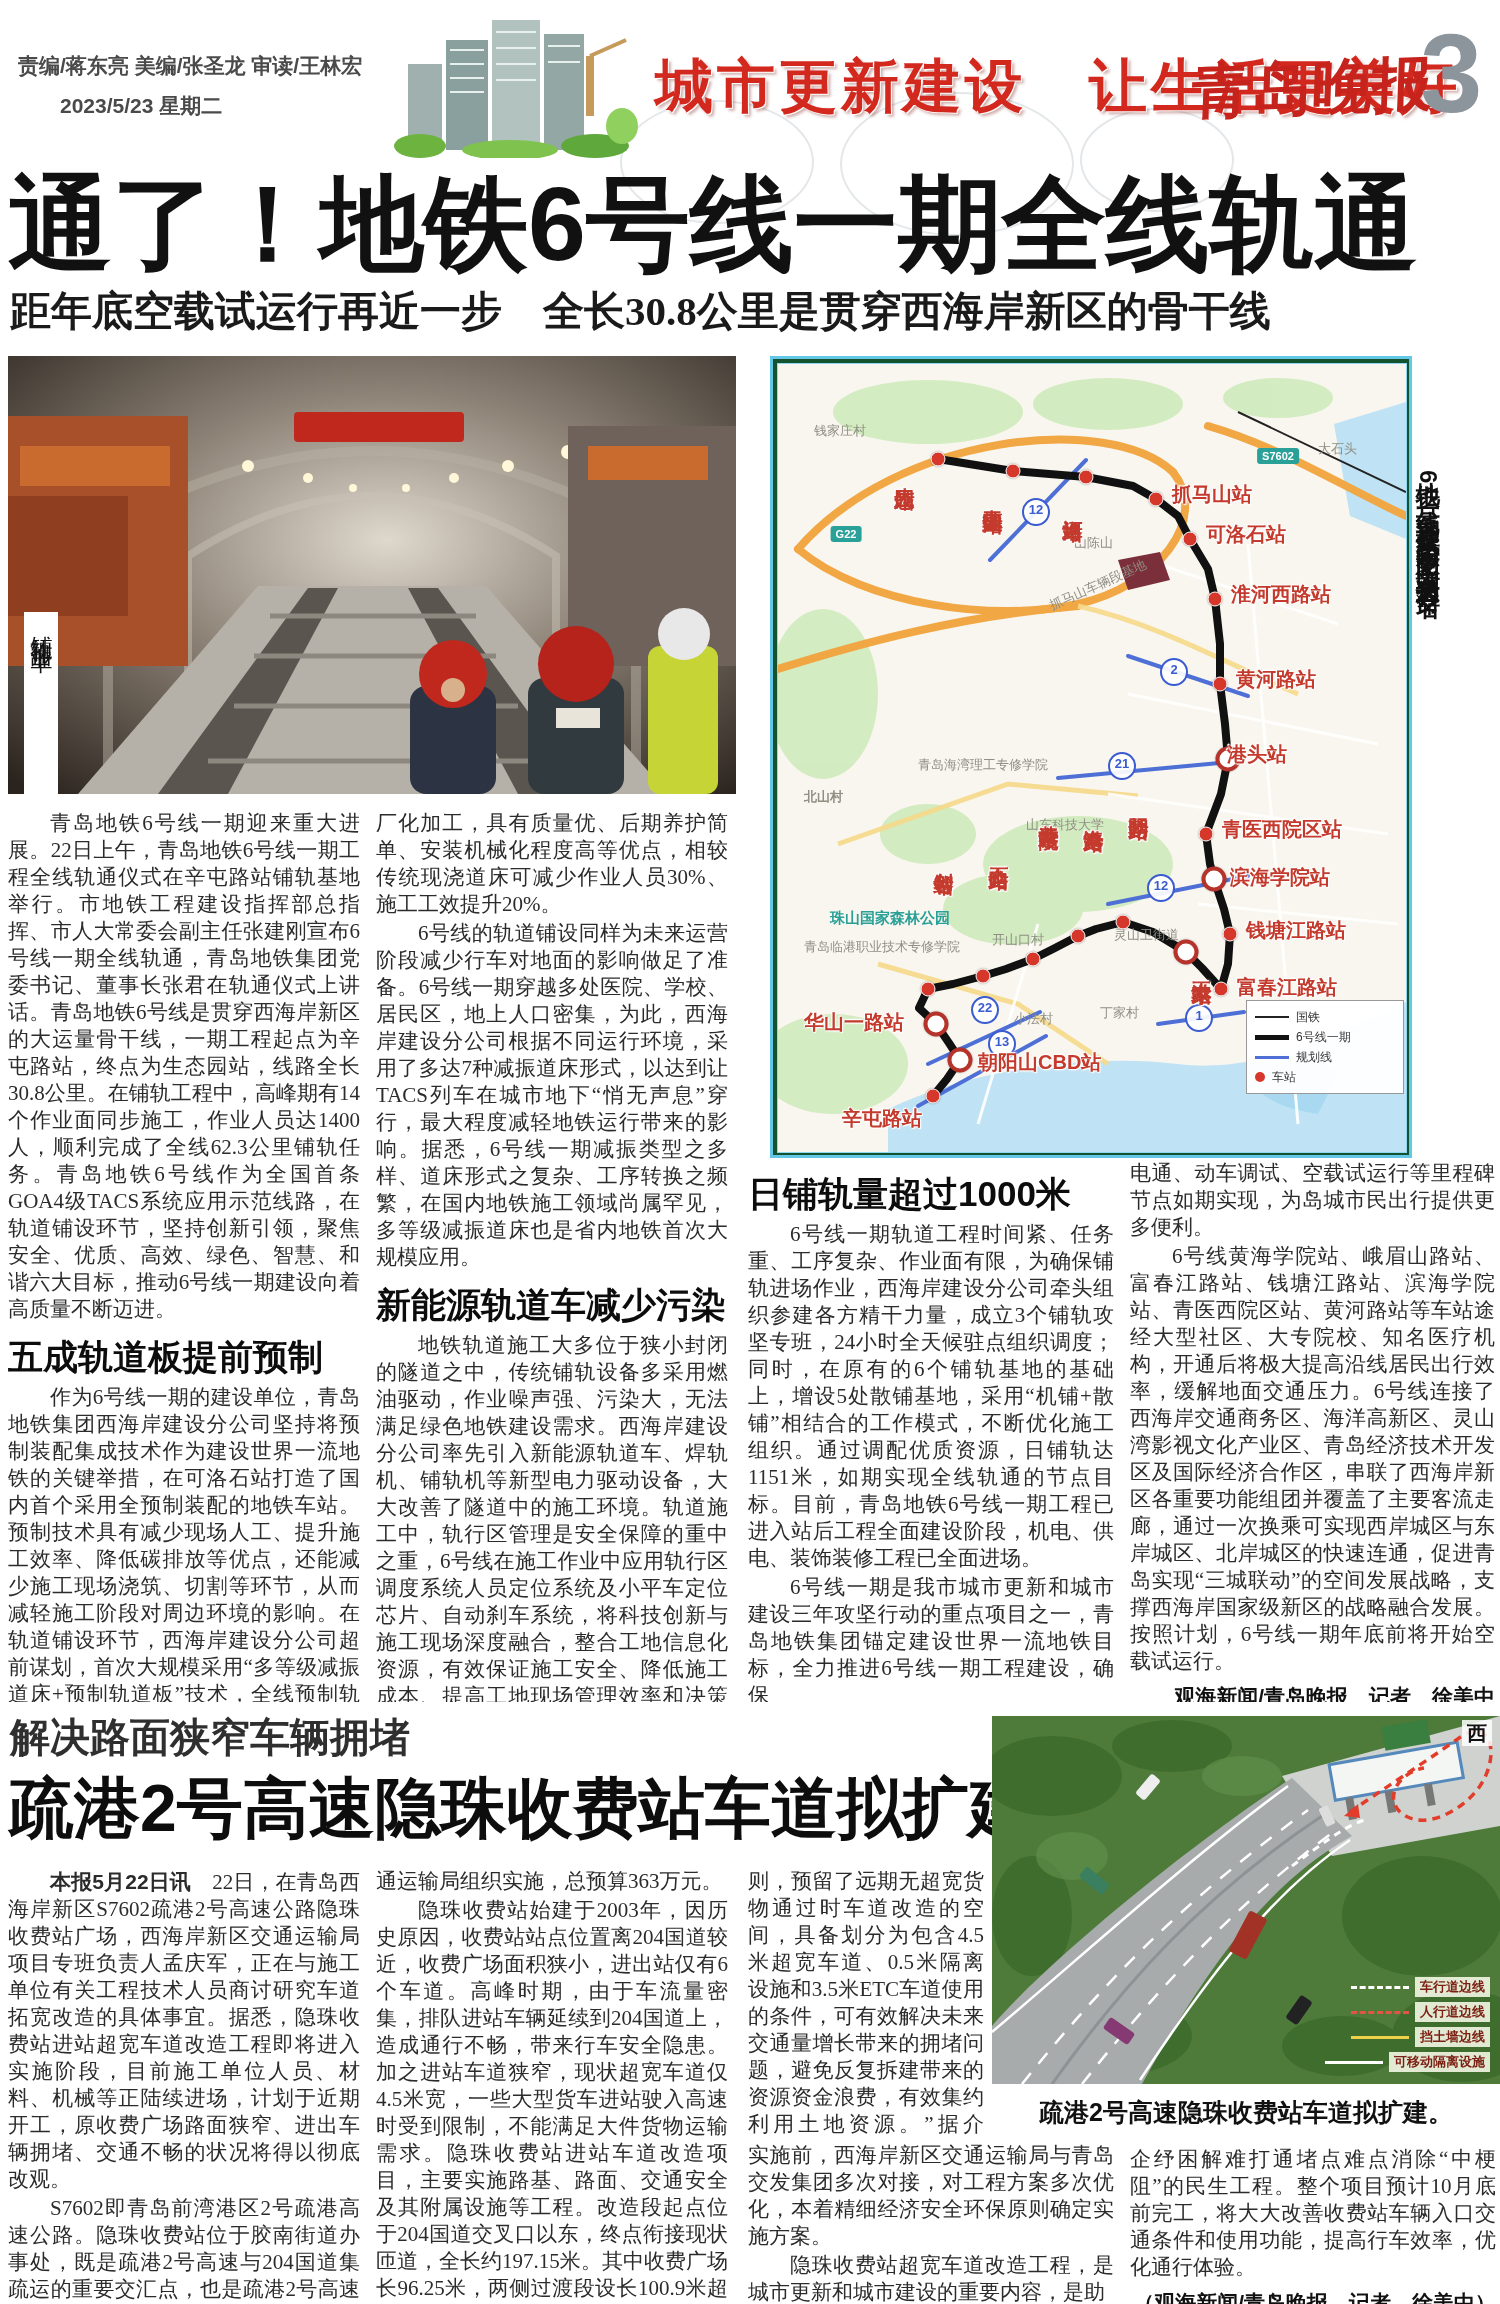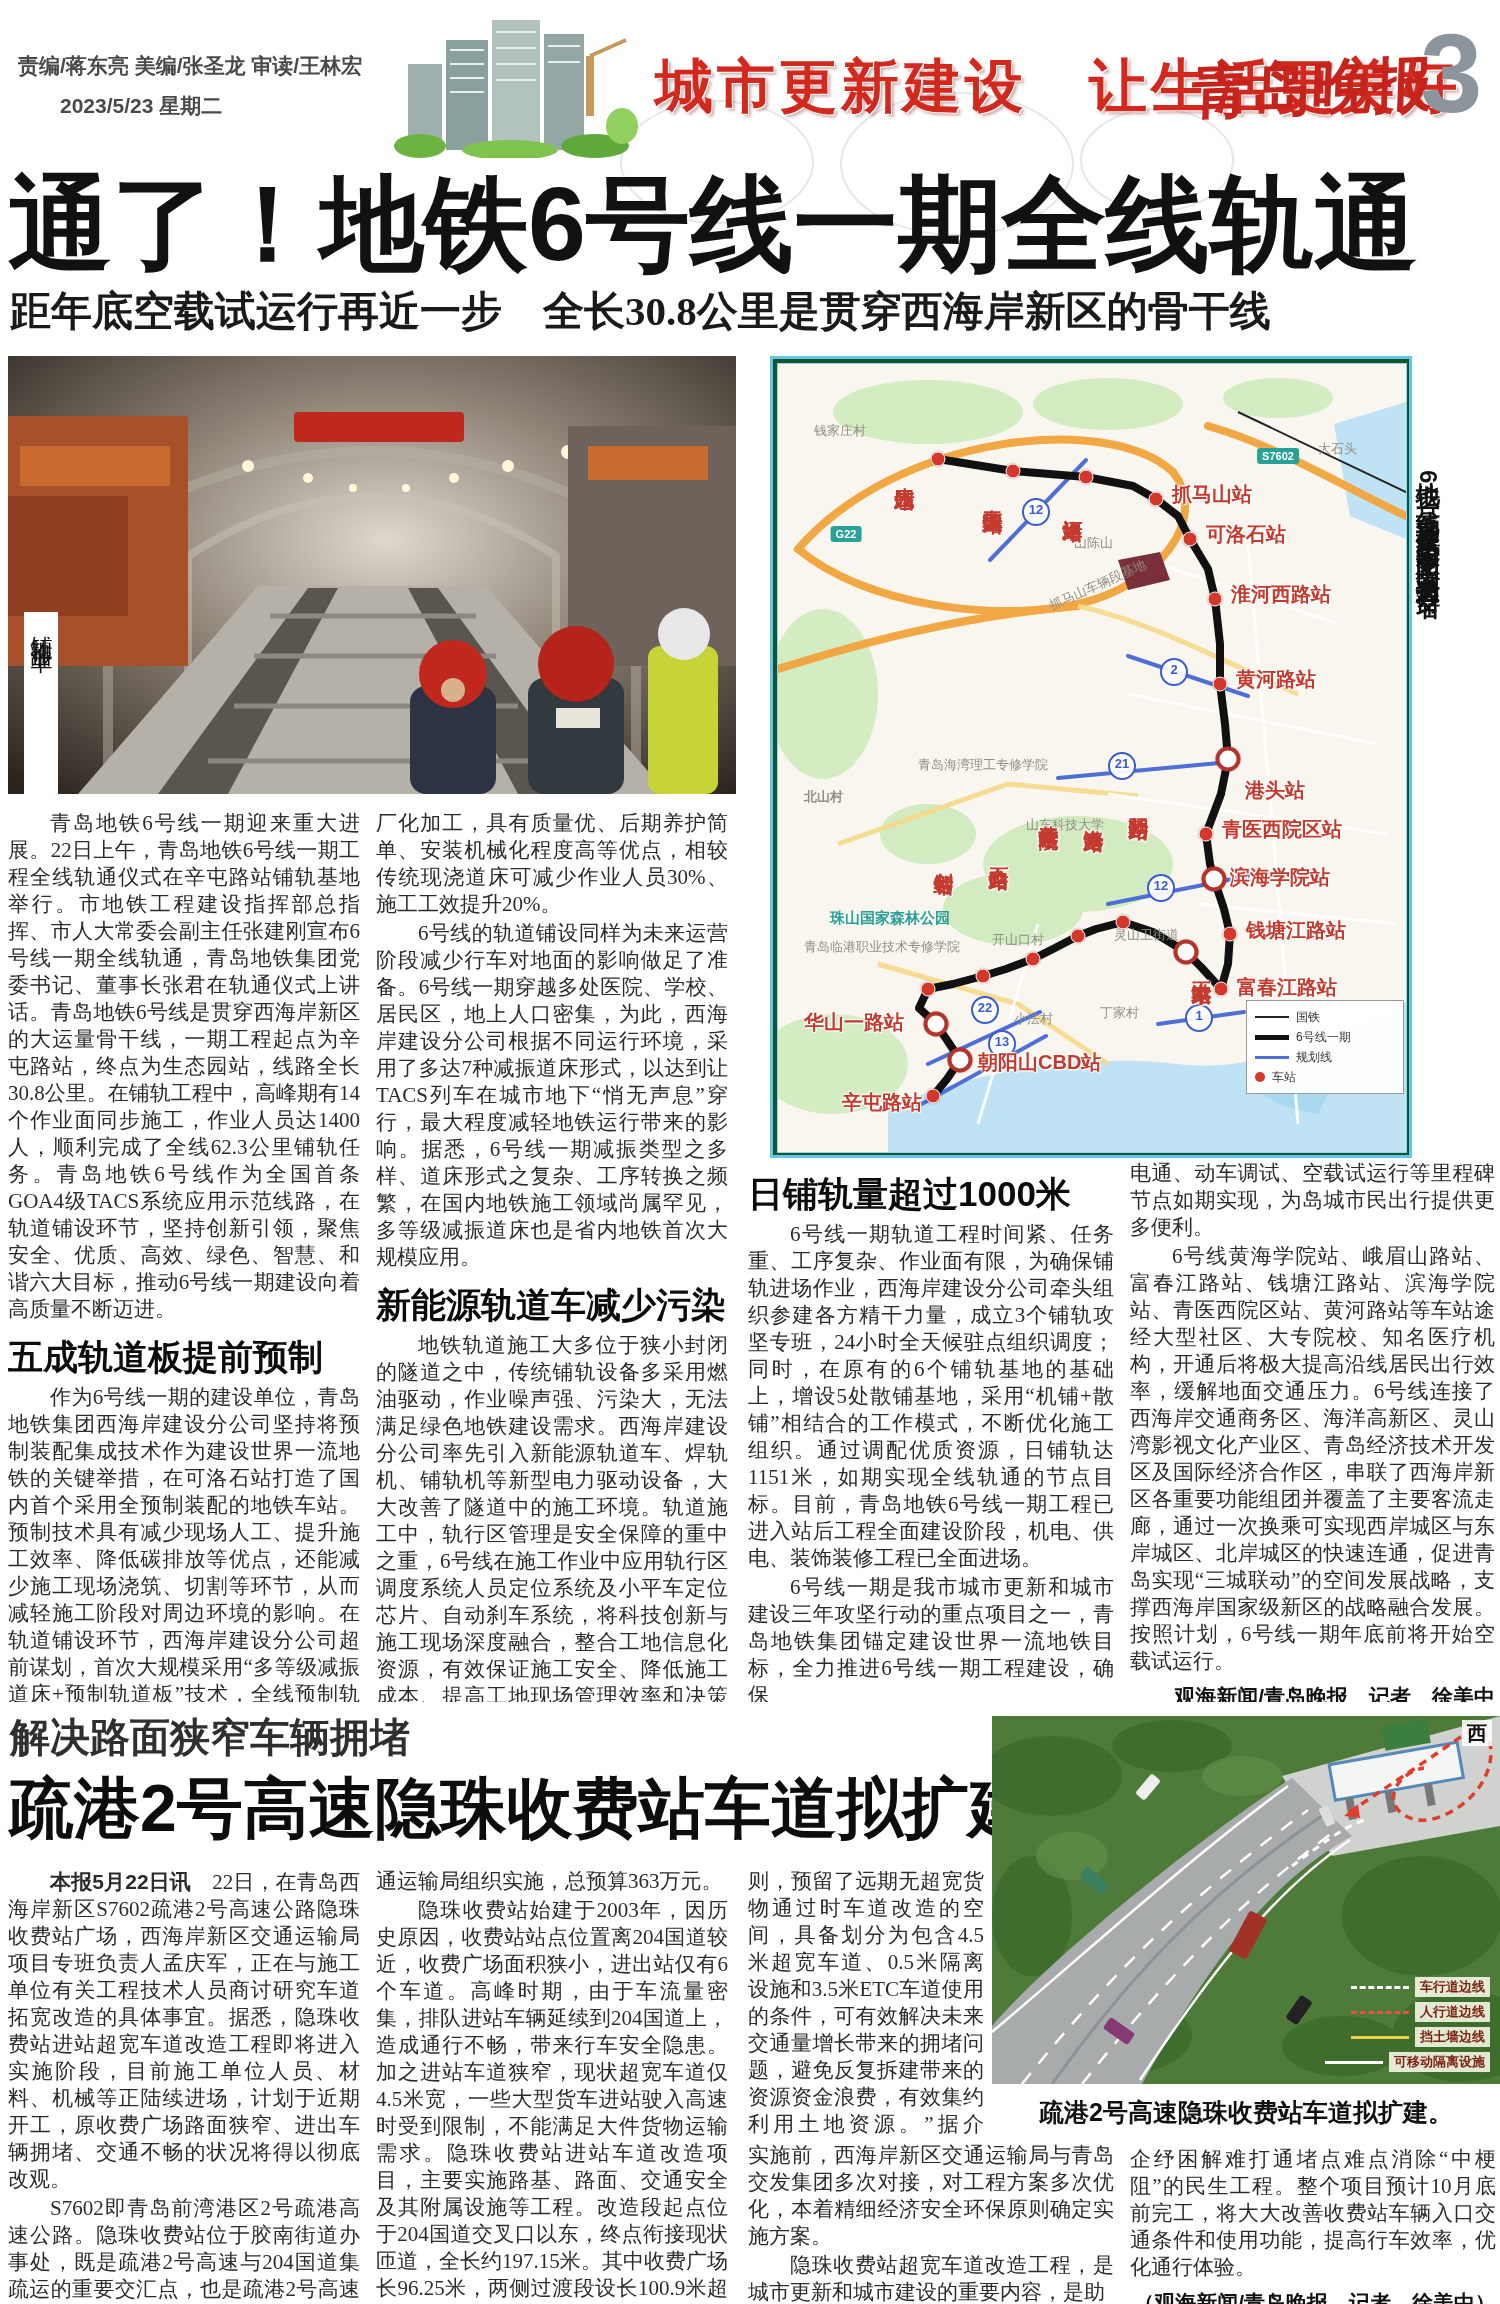--- a/index.html
+++ b/index.html
@@ -250,21 +250,21 @@
           <div class="stn-lbl v" style="left: 284px; top: 140px;">河洛埠站</div>
           <div class="stn-dot" style="left: 378px; top: 135px;"></div>
           <div class="stn-lbl" style="left: 394px; top: 120px;">抓马山站</div>
           <div class="stn-dot" style="left: 412px; top: 175px;"></div>
           <div class="stn-lbl" style="left: 428px; top: 160px;">可洛石站</div>
           <div class="stn-dot" style="left: 437px; top: 235px;"></div>
           <div class="stn-lbl" style="left: 453px; top: 220px;">淮河西路站</div>
           <div class="stn-dot" style="left: 442px; top: 320px;"></div>
           <div class="stn-lbl" style="left: 458px; top: 305px;">黄河路站</div>
           <div class="stn-int" style="left: 450px; top: 395px;"></div>
-          <div class="stn-lbl" style="left: 467px; top: 380px; margin-top: 36px;">港头站</div>
+          <div class="stn-lbl" style="left: 449px; top: 380px;">港头站</div>
           <div class="stn-dot" style="left: 428px; top: 470px;"></div>
           <div class="stn-lbl" style="left: 444px; top: 455px;">青医西院区站</div>
           <div class="stn-int" style="left: 436px; top: 515px;"></div>
           <div class="stn-lbl" style="left: 452px; top: 503px;">滨海学院站</div>
           <div class="stn-dot" style="left: 452px; top: 570px;"></div>
           <div class="stn-lbl" style="left: 468px; top: 556px;">钱塘江路站</div>
           <div class="stn-dot" style="left: 443px; top: 625px;"></div>
           <div class="stn-lbl" style="left: 459px; top: 613px;">富春江路站</div>
           <div class="stn-int" style="left: 408px; top: 588px;"></div>
           <div class="stn-lbl v" style="left: 413px; top: 602px;">王家港站</div>
@@ -276,21 +276,21 @@
           <div class="stn-lbl v" style="left: 260px; top: 446px;">黄海学院站</div>
           <div class="stn-dot" style="left: 205px; top: 612px;"></div>
           <div class="stn-lbl v" style="left: 210px; top: 488px;">石山路站</div>
           <div class="stn-dot" style="left: 150px; top: 625px;"></div>
           <div class="stn-lbl v" style="left: 155px; top: 493px;">创智谷站</div>
           <div class="stn-int" style="left: 158px; top: 660px;"></div>
           <div class="stn-lbl" style="left: 26px; top: 648px;">华山一路站</div>
           <div class="stn-int" style="left: 182px; top: 696px;"></div>
           <div class="stn-lbl" style="left: 200px; top: 688px;">朝阳山CBD站</div>
           <div class="stn-dot" style="left: 155px; top: 732px;"></div>
-          <div class="stn-lbl" style="left: 64px; top: 728px;">辛屯路站</div>
+          <div class="stn-lbl" style="left: 64px; top: 744px;">辛屯路站</div>
         </div>
 
       <div class="map-legend" style="left:468px;top:636px;width:140px;" id="map-legend">
           <div class="row">
             <span class="samp" style="border-top: 2px solid rgb(34, 34, 34);"></span>
             <span>国铁</span>
           </div>
           <div class="row">
             <span class="samp" style="border-top: 5px solid rgb(17, 17, 17);"></span>
             <span>6号线一期</span>

